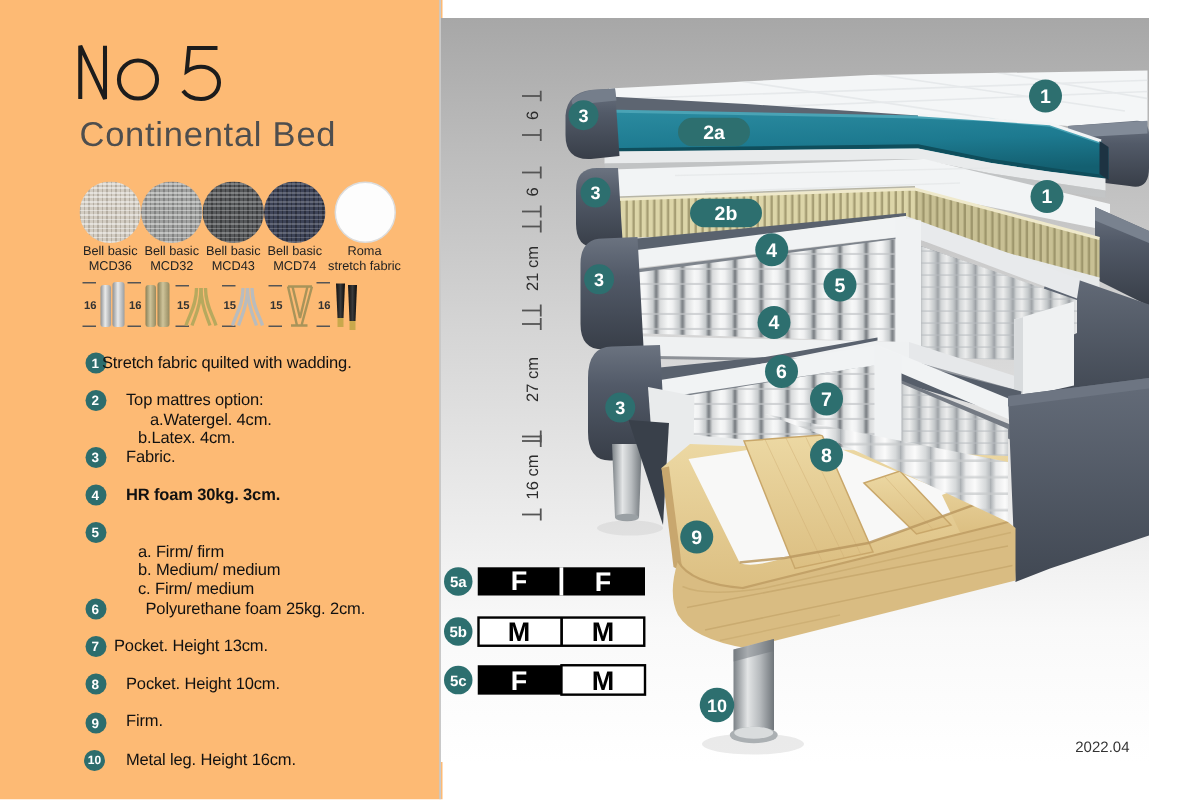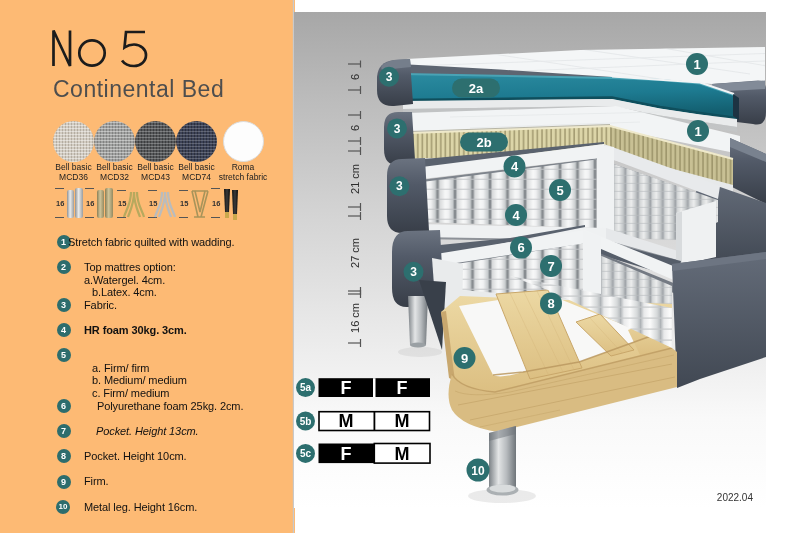--- a/index.html
+++ b/index.html
@@ -134,39 +134,39 @@
     .bdg{position:absolute;width:14px;height:14px;border-radius:50%;background:#2d6d6d;color:#fff;
          font-size:9px;font-weight:bold;text-align:center;line-height:14px;}
     .itx{position:absolute;font-size:11px;color:#111;white-space:nowrap;letter-spacing:-0.1px;}
   </style>
 
   <div class="bdg" style="left:56.5px;top:234.8px;">1</div>
   <div class="itx" style="left:68px;top:235.5px;">Stretch fabric quilted with wadding.</div>
 
   <div class="bdg" style="left:56.5px;top:260.2px;">2</div>
   <div class="itx" style="left:84px;top:260.9px;">Top mattres option:</div>
-  <div class="itx" style="left:84px;top:273.6px;">a.Watergel. 4cm.</div>
+  <div class="itx" style="left:100px;top:273.6px;">a.Watergel. 4cm.</div>
   <div class="itx" style="left:92px;top:286.3px;text-align:center;">b.Latex. 4cm.</div>
 
   <div class="bdg" style="left:56.5px;top:297.8px;">3</div>
   <div class="itx" style="left:84px;top:298.5px;text-align:center;">Fabric.</div>
 
   <div class="bdg" style="left:56.5px;top:323.2px;">4</div>
   <div class="itx" style="left:84px;top:323.9px;font-weight:bold;">HR foam 30kg. 3cm.</div>
 
   <div class="bdg" style="left:56.5px;top:348.1px;">5</div>
   <div class="itx" style="left:92px;top:361.5px;">a. Firm/ firm</div>
   <div class="itx" style="left:92px;top:374.2px;">b. Medium/ medium</div>
   <div class="itx" style="left:92px;top:386.9px;">c. Firm/ medium</div>
 
   <div class="bdg" style="left:56.5px;top:398.9px;">6</div>
   <div class="itx" style="left:84px;top:399.6px;padding-left:13px;">Polyurethane foam 25kg. 2cm.</div>
 
   <div class="bdg" style="left:56.5px;top:424.3px;">7</div>
-  <div class="itx" style="left:96px;top:425px;font-style:italic;">Pocket. Height 13cm.</div>
+  <div class="itx" style="left:76px;top:425px;">Pocket. Height 13cm.</div>
 
   <div class="bdg" style="left:56.5px;top:449.2px;">8</div>
   <div class="itx" style="left:84px;top:449.9px;">Pocket. Height 10cm.</div>
 
   <div class="bdg" style="left:56.5px;top:474.6px;">9</div>
   <div class="itx" style="left:84px;top:475.3px;">Firm.</div>
 
   <div class="bdg" style="left:56px;top:500px;font-size:8px;">10</div>
   <div class="itx" style="left:84px;top:500.7px;">Metal leg. Height 16cm.</div>
 </div>

